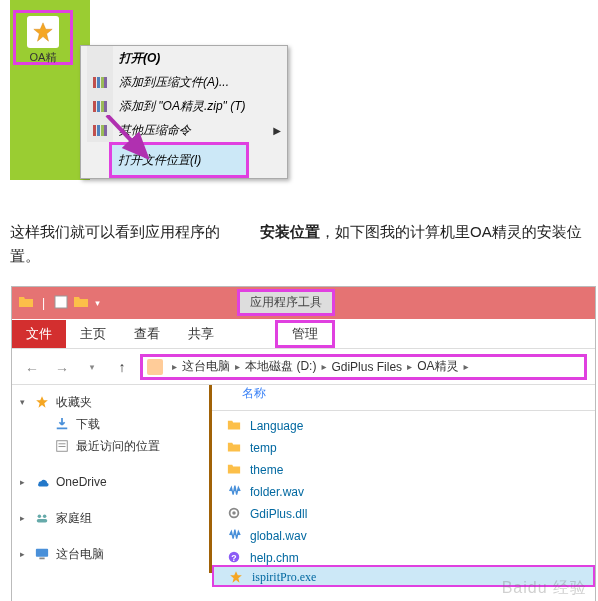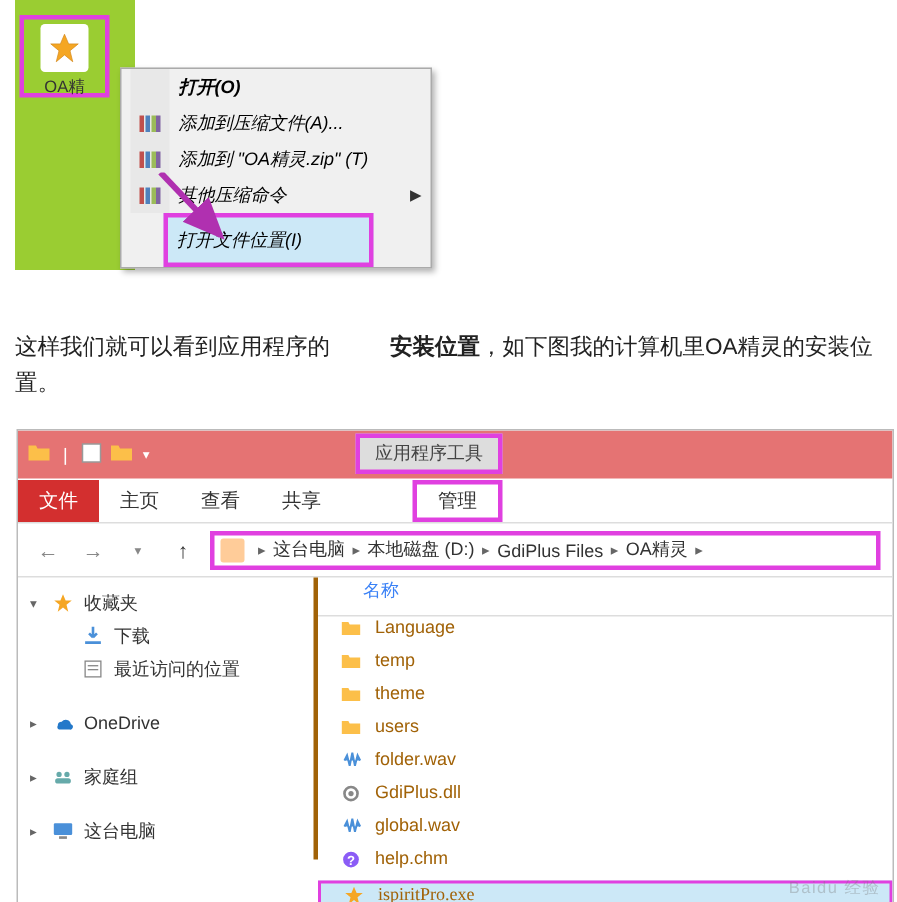--- a/index.html
+++ b/index.html
@@ -53,27 +53,27 @@
   .nav-pane { width: 200px; border-right: 3px solid #a16207; padding: 6px 0; text-align: center; }
   .nav-item { display: flex; align-items: center; height: 22px; padding-left: 22px; font-size: 12px; color: #333; }
   .nav-item.expanded::before { content: "▾"; position: absolute; margin-left: -14px; font-size: 9px; color: #666; }
   .nav-item.collapsed::before { content: "▸"; position: absolute; margin-left: -14px; font-size: 9px; color: #666; }
   .nav-icon { width: 16px; height: 16px; margin-right: 6px; display: inline-flex; align-items: center; justify-content: center; }
   .nav-sub { padding-left: 42px; }
   .nav-group-spacer { height: 14px; }
 
   .file-list { flex: 1; padding: 0; }
   .col-header { height: 26px; border-bottom: 1px solid #ddd; display: flex; padding-left: 30px; font-size: 12px; color: #3b82f6; }
-  .file-row { height: 22px; display: flex; align-items: flex-start; padding-left: 14px; font-size: 12px; color: #a16207; }
+  .file-row { height: 22px; display: flex; align-items: flex-end; padding-left: 14px; font-size: 12px; color: #0369a1; }
   .file-row.selected { background: #cce8f7; border: 2px solid #e040e0; font-family: Liberation Serif, serif; }
   .file-icon { width: 16px; height: 16px; margin-right: 8px; display: inline-flex; align-items: center; justify-content: center; }
   .folder-svg { fill: #fcbf49; }
   .wav-svg { fill: #4a90d9; }
 
-  .watermark { position: absolute; right: 8px; bottom: 6px; font-size: 11px; color: rgba(120,120,120,0.35); letter-spacing: 1px; pointer-events: none; }
+  .watermark { position: absolute; right: 8px; bottom: 6px; font-size: 16px; color: rgba(120,120,120,0.35); letter-spacing: 1px; pointer-events: none; }
 </style>
 </head>
 <body>
 
 <div class="screenshot1">
   <div class="desktop-bg"></div>
   <div class="desktop-icon-box">
     <div class="desktop-icon-img">
       <svg width="22" height="22" viewBox="0 0 24 24">
           <polygon points="12,2 15,9 22,9 16,14 18,22 12,17 6,22 8,14 2,9 9,9" fill="#f5a623" stroke="#d4881a" stroke-width="0.5"></polygon>
@@ -280,28 +280,20 @@
             <span class="file-icon">
               <svg width="14" height="14" viewBox="0 0 16 16">
                 <path class="folder-svg" d="M1 3h5l1 2h8v8H1z"></path>
               </svg>
             </span>
             <span>theme</span>
           </div>
           <div class="file-row">
             <span class="file-icon">
               <svg width="14" height="14" viewBox="0 0 16 16">
-                <path class="folder-svg" d="M1 3h5l1 2h8v8H1z"></path>
-              </svg>
-            </span>
-            <span>users</span>
-          </div>
-          <div class="file-row">
-            <span class="file-icon">
-              <svg width="14" height="14" viewBox="0 0 16 16">
                 <path class="wav-svg" d="M3 8l2-4 2 8 2-10 2 10 2-8 2 4" stroke="#4a90d9" stroke-width="1.5" fill="none"></path>
               </svg>
             </span>
             <span>folder.wav</span>
           </div>
           <div class="file-row">
             <span class="file-icon">
               <svg width="14" height="14" viewBox="0 0 16 16">
                 <circle cx="8" cy="8" r="5" fill="none" stroke="#888" stroke-width="2"></circle>
                 <circle cx="8" cy="8" r="2" fill="#888"></circle>

